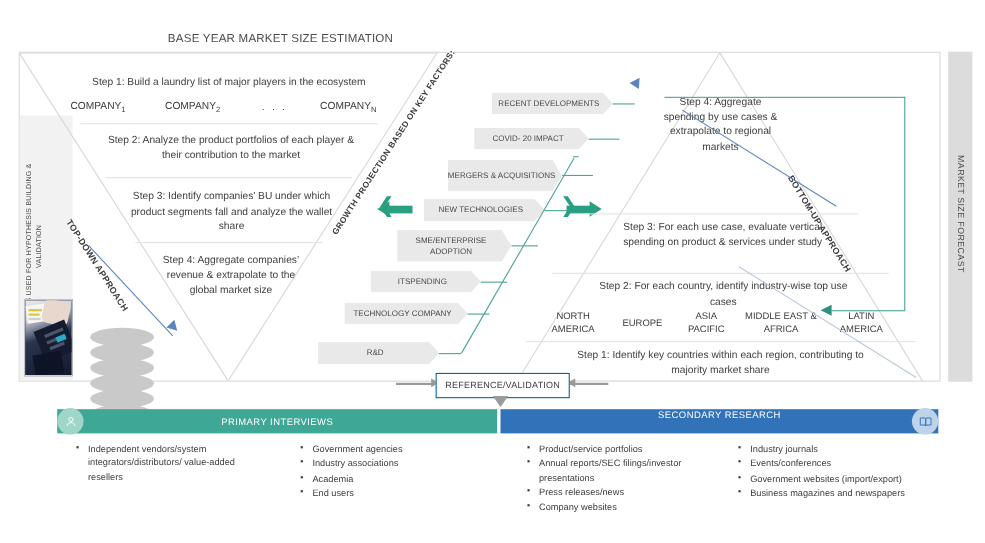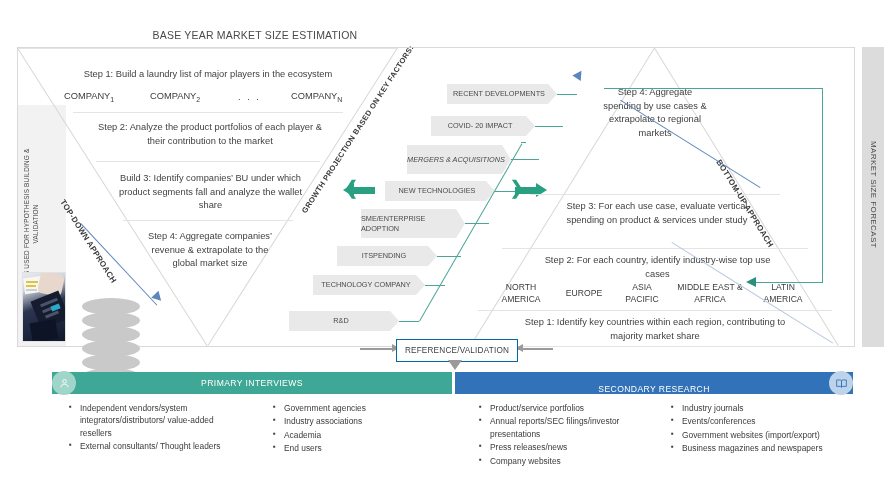--- a/index.html
+++ b/index.html
@@ -25,42 +25,42 @@
   #left-pyramid{left:18px;top:48px;width:395px;height:298px;}
   .tri-line{position:absolute;background:#d7d7d7;transform-origin:0 0;height:1px;}
   .hline{position:absolute;height:1px;background:#e4e4e4;}
   .ptext{position:absolute;text-align:center;font-size:9.3px;line-height:13.5px;color:#3f3f3f;}
   .rot-label{position:absolute;font-size:8px;font-weight:bold;color:#3a3a3a;letter-spacing:.3px;white-space:nowrap;}
   
   .coin{position:absolute;width:58px;height:17px;border-radius:50%/50%;
         background:#c9c9c9;}
   
   .keybox{position:absolute;background:#e9e9e9;color:#4a4a4a;font-size:7.3px;
-        line-height:9.5px;display:flex;align-items:center;
+        line-height:9.5px;text-align:center;display:flex;align-items:center;
         justify-content:center;
         clip-path:polygon(0 0,calc(100% - 9px) 0,100% 50%,calc(100% - 9px) 100%,0 100%);
         padding-right:6px;box-sizing:border-box;}
   .tealline{position:absolute;background:#4aa596;height:1px;}
   .tealdiag{position:absolute;height:1.1px;background:#4aa596;transform-origin:0 0;}
   .greenarrow{position:absolute;color:#2aa083;font-size:19px;line-height:1;}
   
   #right-pyramid{left:470px;top:48px;width:370px;height:298px;}
   
   #market-size-bar{left:862px;top:47px;width:22px;height:300px;background:#dcdcdc;}
   #market-size-text{left:790px;top:190px;width:166px;text-align:center;
         transform:rotate(90deg);font-size:8px;letter-spacing:.4px;color:#4a4a4a;}
   
   #ref-box{left:396px;top:339px;width:120px;height:21px;border:1px solid #0369a1;
         background:#fff;display:flex;align-items:center;justify-content:center;
         font-size:8.2px;color:#3f3f3f;letter-spacing:.2px;}
   
   #primary-bar{left:52px;top:372px;width:400px;height:22px;background:#3fa795;
         display:flex;align-items:center;justify-content:center;}
   #secondary-bar{left:455px;top:372px;width:398px;height:22px;background:#3272b8;
-        display:flex;align-items:flex-end;justify-content:center;}
+        display:flex;align-items:flex-start;justify-content:center;}
   .bartext{color:#fff;font-size:8.6px;letter-spacing:.4px;}
   #primary-icon{left:52px;top:371px;width:24px;height:24px;border-radius:50%;
         background:#9fd6c9;display:flex;align-items:center;justify-content:center;}
   #secondary-icon{left:829px;top:371px;width:24px;height:24px;border-radius:50%;
         background:#bcd3ea;display:flex;align-items:center;justify-content:center;}
   .bullets{position:absolute;font-size:8.4px;line-height:12.4px;color:#3b3b3b;}
   .bullets ul{margin:0;padding-left:12px;list-style:none;}
   .bullets li{position:relative;margin-bottom:1px;}
   .bullets li:before{content:"\25AA";position:absolute;left:-11px;top:-1px;
         font-size:8px;color:#3b3b3b;}
@@ -107,21 +107,21 @@
 
   <div class="abs" style="left:30px;top:43px;width:320px;height:18px;">
     <span class="abs" style="left:16px;top:0;font-size:9.3px;"><span>COMPANY</span><sub style="font-size:7px;">1</sub></span>
     <span class="abs" style="left:102px;top:0;font-size:9.3px;"><span>COMPANY</span><sub style="font-size:7px;">2</sub></span>
     <span class="abs" style="left:190px;top:1px;font-size:9.3px;letter-spacing:2px;">. . .</span>
     <span class="abs" style="left:243px;top:0;font-size:9.3px;"><span>COMPANY</span><sub style="font-size:7px;">N</sub></span>
   </div>
 
   <div class="ptext" style="left:72px;top:73px;width:240px;">Step 2: Analyze the product portfolios of each player &amp; their contribution to the market</div>
 
-  <div class="ptext" style="left:100px;top:124px;width:185px;">Build 3: Identify companies’ BU under which product segments fall and analyze the wallet share</div>
+  <div class="ptext" style="left:100px;top:124px;width:185px;">Step 3: Identify companies’ BU under which product segments fall and analyze the wallet share</div>
 
   <div class="ptext" style="left:128px;top:182px;width:128px;">Step 4: Aggregate companies’ revenue &amp; extrapolate to the global market size</div>
 
   <div class="rot-label" style="left:48px;top:150px;transform:rotate(57.5deg);transform-origin:0 0;">TOP-DOWN APPROACH</div>
 
   <div class="bluediag" style="left:63px;top:175px;width:112px;transform:rotate(47deg);background:#5b86bd;"></div>
   <div class="abs" style="left:135px;top:245px;width:0;height:0;border-left:5px solid transparent;border-right:5px solid transparent;border-top:9px solid #5b86bd;transform:rotate(-44deg);"></div>
 
   <div class="abs" style="left:64px;top:250px;width:60px;height:90px;">
     <div class="coin" style="left:0;top:0;"></div>
@@ -131,21 +131,21 @@
     <div class="coin" style="left:0;top:56px;"></div>
     <div class="coin" style="left:0;top:70px;"></div>
   </div>
 </div>
 
 <div class="rot-label" style="left:300px;top:210px;transform:rotate(-57deg);transform-origin:0 0;font-size:7.6px;">GROWTH PROJECTION BASED ON KEY FACTORS:</div>
 
 <div class="abs" style="left:285px;top:80px;width:240px;height:260px;">
   <div class="keybox" style="left:162px;top:4px;width:110px;height:20px;">RECENT DEVELOPMENTS</div>
   <div class="keybox" style="left:146px;top:36px;width:104px;height:20px;">COVID- 20 IMPACT</div>
-  <div class="keybox" style="left:122px;top:65px;width:104px;height:29px;font-style:italic;">MERGERS &amp; ACQUISITIONS</div>
+  <div class="keybox" style="left:122px;top:65px;width:104px;height:29px;">MERGERS &amp; ACQUISITIONS</div>
   <div class="keybox" style="left:100px;top:101px;width:110px;height:20px;">NEW TECHNOLOGIES</div>
   <div class="keybox" style="left:76px;top:129px;width:104px;height:29px;">SME/ENTERPRISE ADOPTION</div>
   <div class="keybox" style="left:52px;top:166px;width:100px;height:20px;">ITSPENDING</div>
   <div class="keybox" style="left:28px;top:195px;width:112px;height:20px;">TECHNOLOGY COMPANY</div>
   <div class="keybox" style="left:4px;top:231px;width:110px;height:20px;">R&amp;D</div>
 
   <div class="tealline" style="left:272px;top:14px;width:20px;"></div>
   <div class="tealline" style="left:250px;top:46px;width:28px;"></div>
   <div class="tealline" style="left:226px;top:79px;width:28px;"></div>
   <div class="tealline" style="left:210px;top:111px;width:24px;"></div>
@@ -238,21 +238,20 @@
 <div class="abs" id="secondary-icon">
   <svg width="13" height="13" viewBox="0 0 24 24" aria-hidden="true">
     <path d="M3 5.5h7c1 0 2 .7 2 1.8V19c0-1-1-1.7-2-1.7H3z" fill="none" stroke="#3272b8" stroke-width="1.6" stroke-linejoin="round"></path>
     <path d="M21 5.5h-7c-1 0-2 .7-2 1.8V19c0-1 1-1.7 2-1.7h7z" fill="none" stroke="#3272b8" stroke-width="1.6" stroke-linejoin="round"></path>
   </svg>
 </div>
 
 <div class="bullets" style="left:68px;top:402px;width:160px;">
   <ul>
     <li>Independent vendors/system integrators/distributors/ value-added resellers</li>
-    <li>External consultants/ Thought leaders</li>
   </ul>
 </div>
 <div class="bullets" style="left:272px;top:402px;width:150px;">
   <ul>
     <li>Government agencies</li>
     <li>Industry associations</li>
     <li>Academia</li>
     <li>End users</li>
   </ul>
 </div>

